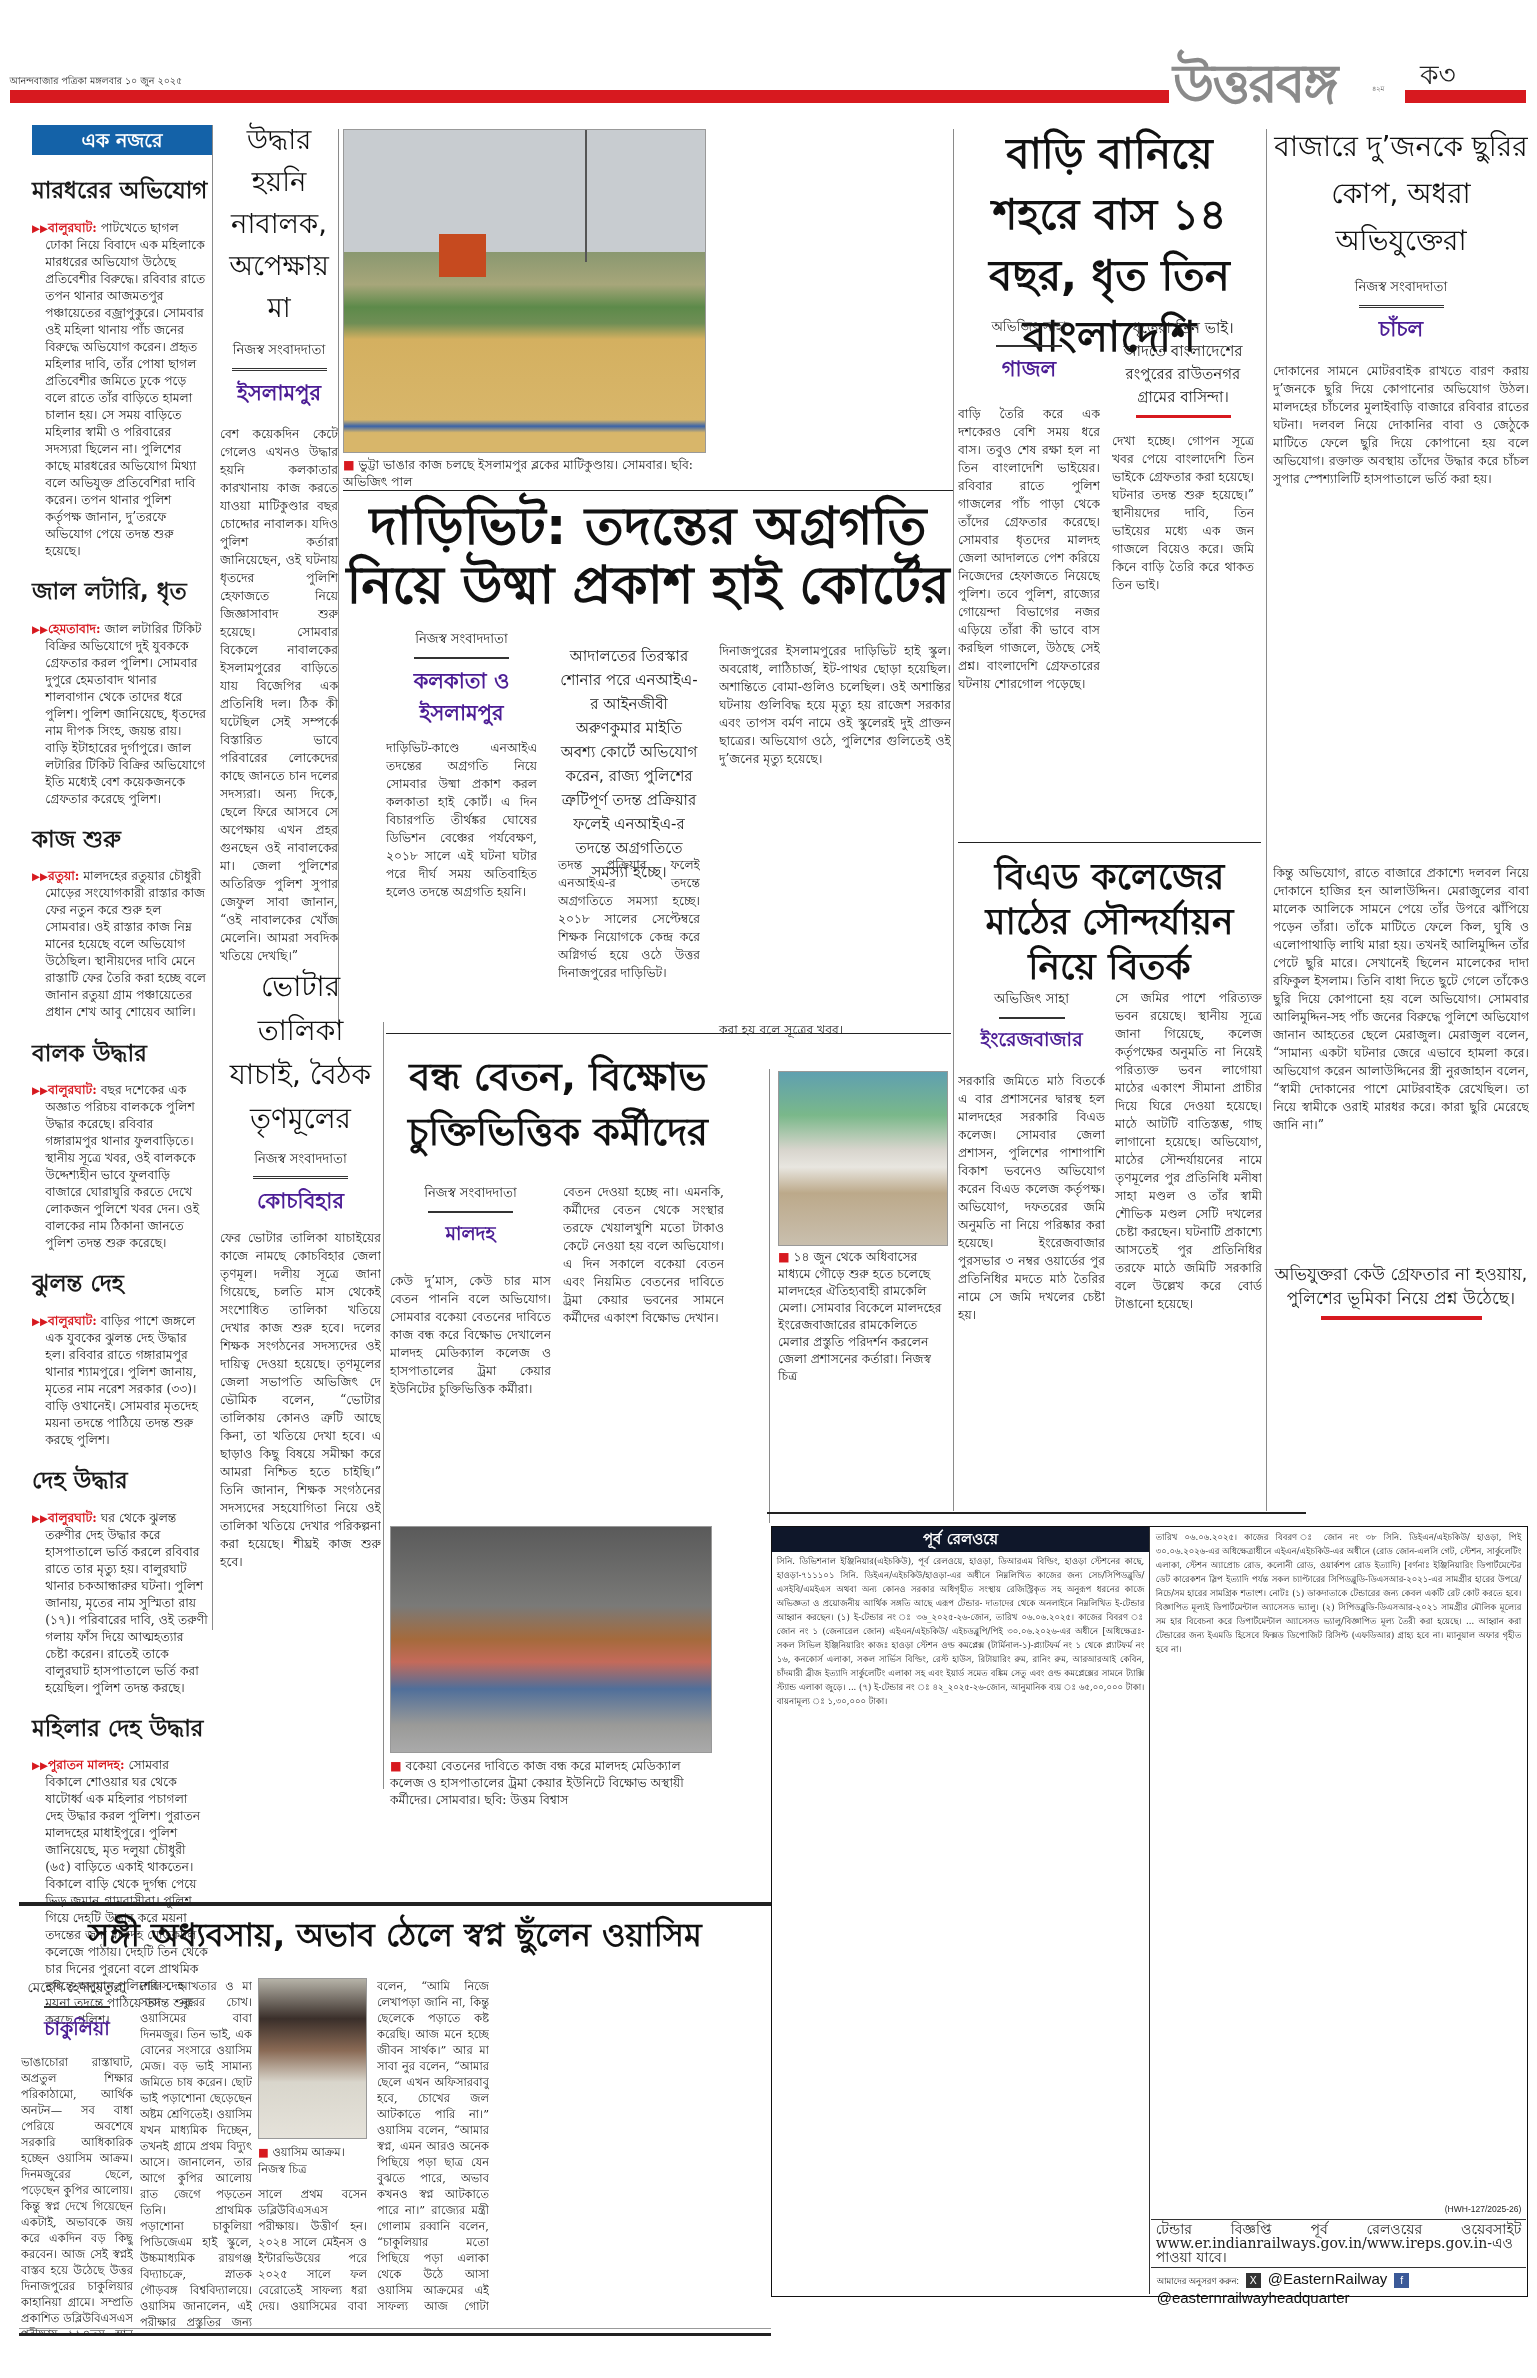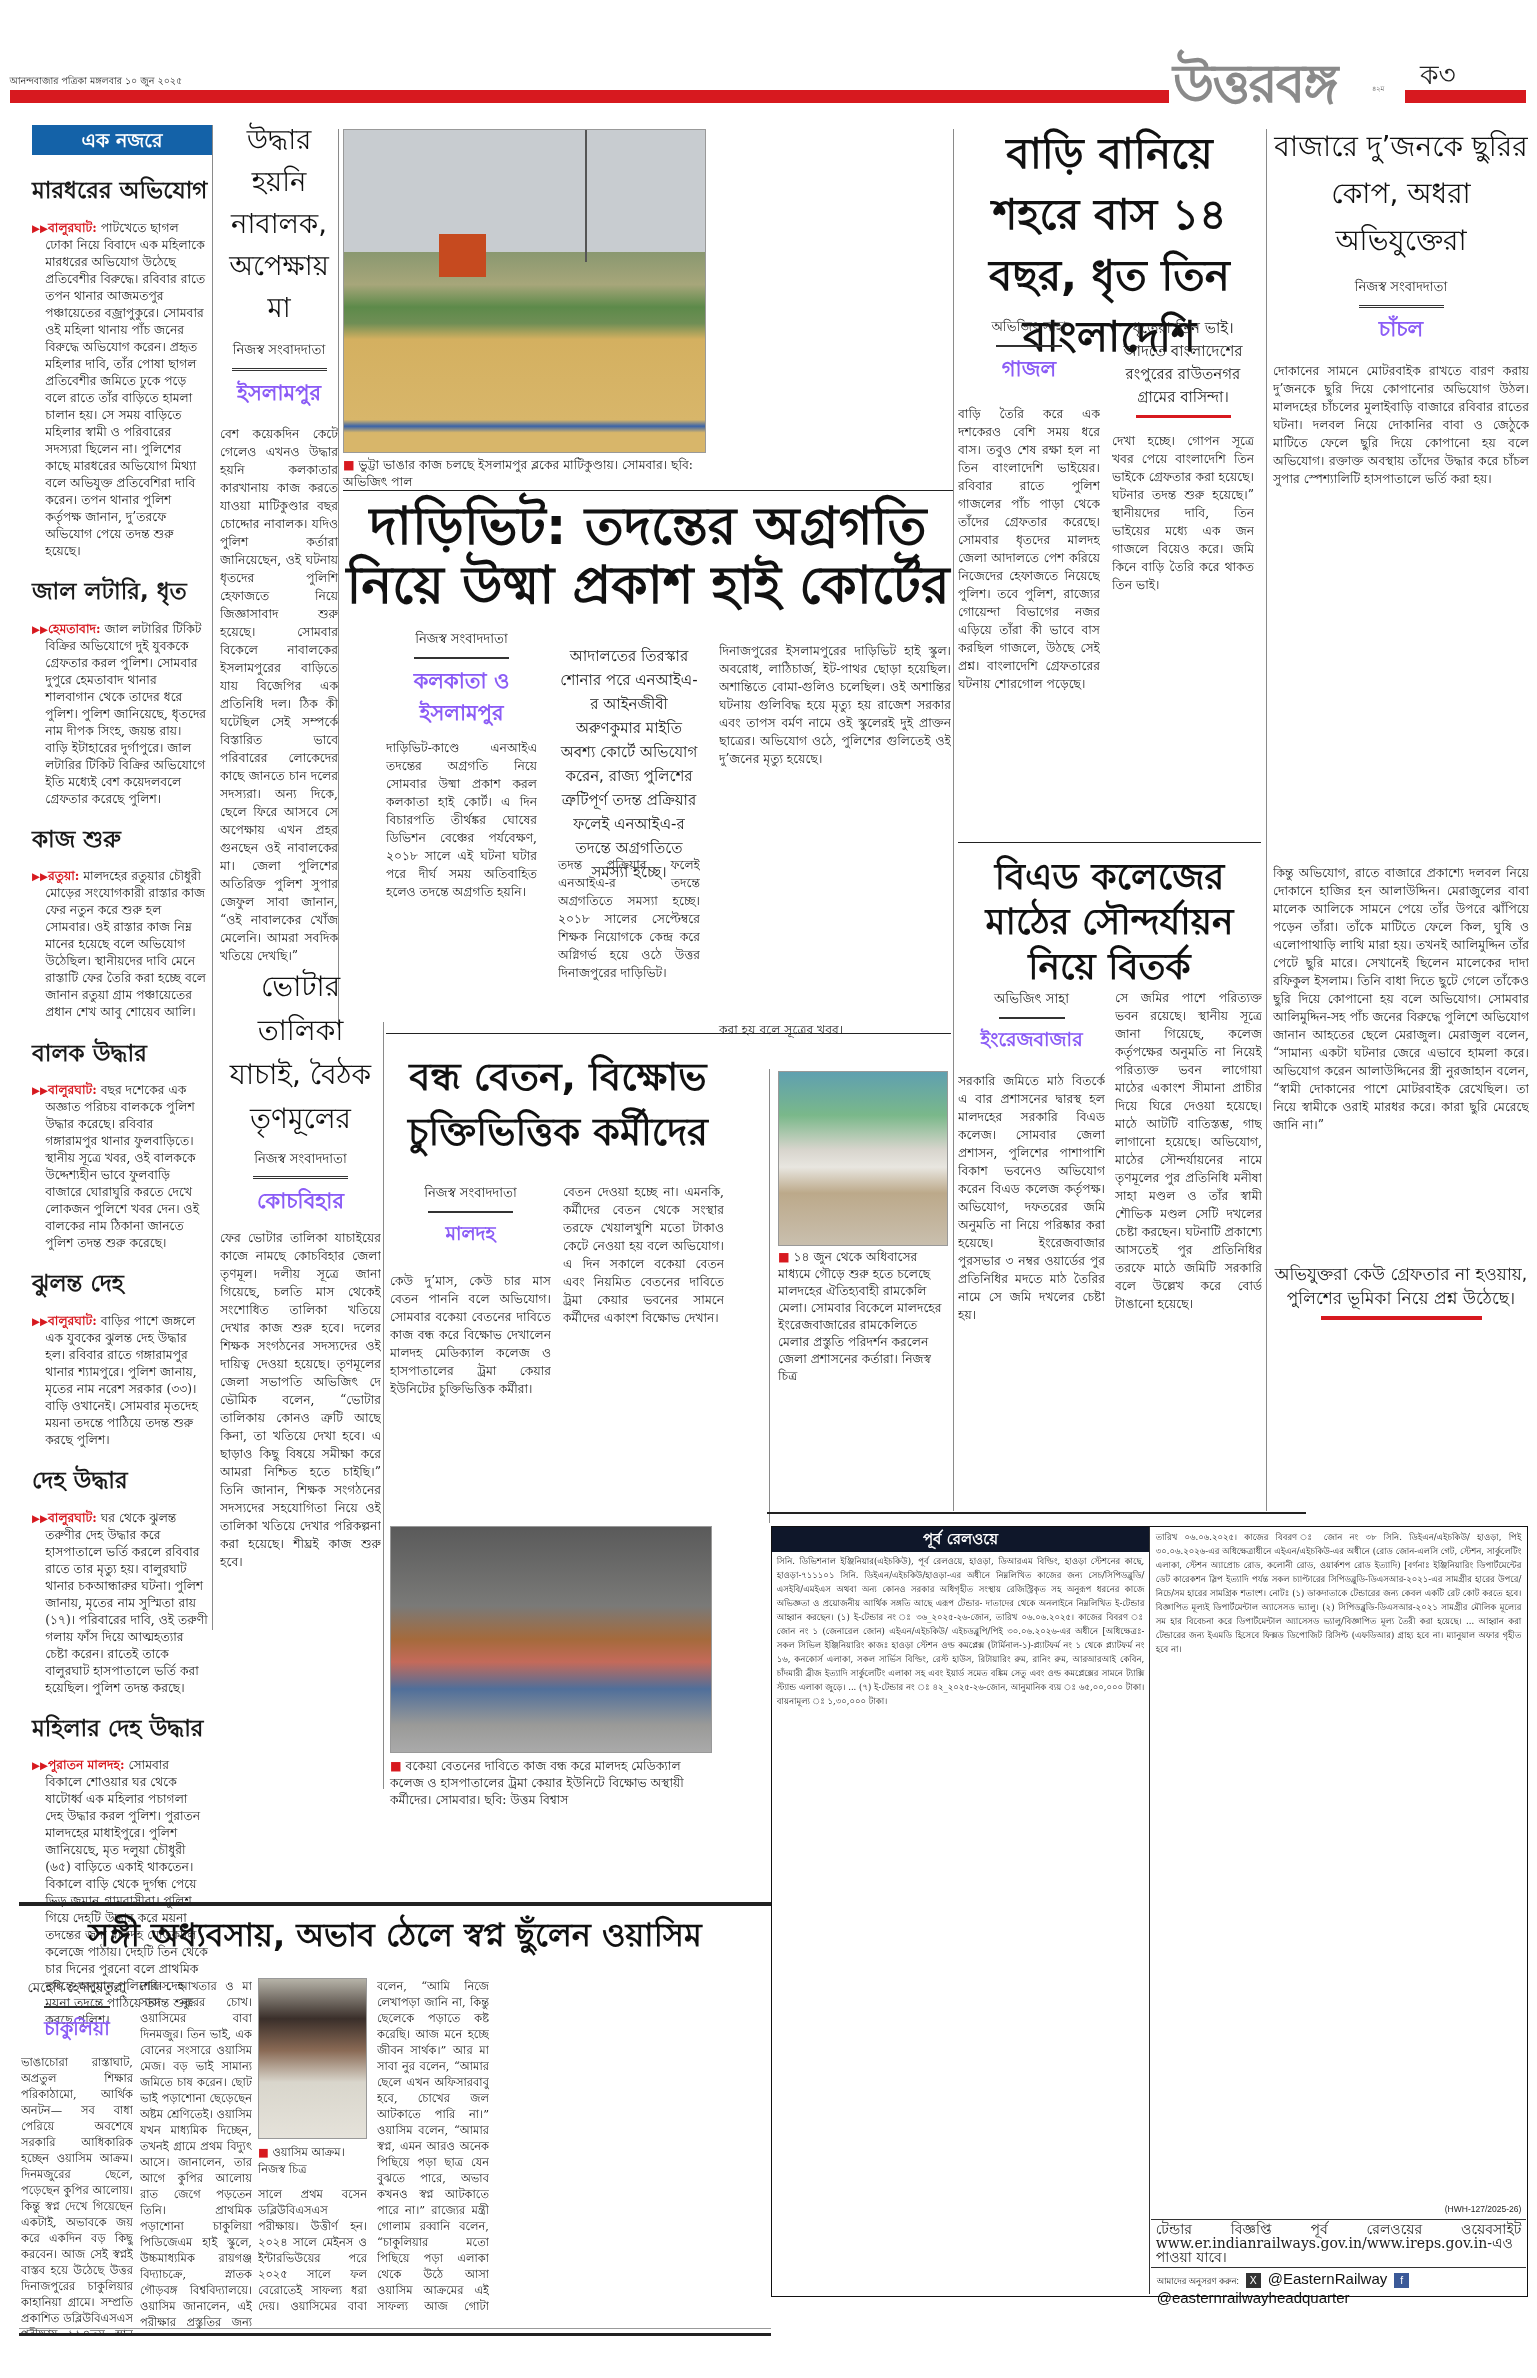--- a/index.html
+++ b/index.html
@@ -15,21 +15,21 @@
   .hrule { background: #222; height: 1.9px; }
   .ek-header { left: 32px; top: 125px; width: 180px; height: 30px; background: #1462a8; color: #fff; font-size: 19px; font-weight: bold; text-align: center; line-height: 30px; }
   .brief h3 { font-size: 23px; font-weight: bold; margin: 13.2px 0 7.6px 0; font-family: "DejaVu Sans", sans-serif; }
   .brief p { font-size: 12.3px; line-height: 17px; padding-left: 13.2px; text-indent: -13.2px; }
   .brief .loc { color: #d7191f; font-weight: bold; }
   .brief .arrow { color: #d7191f; font-size: 10.4px; }
   .headline { font-family: "DejaVu Sans", sans-serif; font-weight: bold; text-align: center; color: #111; }
   .light-head { font-family: "DejaVu Sans", sans-serif; font-weight: normal; text-align: center; color: #111; }
   .byline { text-align: center; font-size: 13.2px; color: #222; }
   .byline-rule { height: 2.8px; border-top: 0.9px solid #333; border-bottom: 0.9px solid #333; margin: 5.7px auto; width: 123px; }
-  .dateline { text-align: center; color: #8b5cf6; font-weight: bold; font-family: "DejaVu Sans", sans-serif; }
+  .dateline { text-align: center; color: #4c1d95; font-weight: bold; font-family: "DejaVu Sans", sans-serif; }
   .body-text { font-size: 12.3px; line-height: 18px; text-align: justify; color: #222; }
   .caption { font-size: 12.3px; line-height: 17px; color: #222; }
   .caption .sq { color: #d7191f; }
   .pullquote { text-align: center; font-size: 19px; line-height: 28px; font-family: "DejaVu Sans", sans-serif; }
   .pullquote-rule { height: 3.8px; background: #d7191f; width: 151px; margin: 5.7px auto 0; }
   .photo { overflow: hidden; border: 0.9px solid #999; }
   .ad { border: 1.9px solid #111; }
   .ad-title { background: #0f172a; color: #fff; text-align: center; font-size: 15px; font-weight: bold; height: 24.6px; line-height: 24.6px; }
   .ad-text { font-size: 8.5px; line-height: 14px; text-align: justify; padding: 2.8px 4.7px; color: #222; }
   .ad-social { border-top: 0.9px solid #333; font-size: 15px; font-family: "Liberation Sans", sans-serif; padding: 1.9px 5.7px; color: #111; }
@@ -47,21 +47,21 @@
 
 <div class="abs ek-header">এক নজরে</div>
 <div class="abs vrule" style="left:212px; top:125px; height:1505px;"></div>
 <div class="abs brief" style="left:32px; top:159px; width:176px;">
   <div>
     <h3>মারধরের অভিযোগ</h3>
     <p><span class="arrow">▶▶</span><span class="loc">বালুরঘাট:</span> <span>পাটখেতে ছাগল ঢোকা নিয়ে বিবাদে এক মহিলাকে মারধরের অভিযোগ উঠেছে প্রতিবেশীর বিরুদ্ধে। রবিবার রাতে তপন থানার আজমতপুর পঞ্চায়েতের বজ্রাপুকুরে। সোমবার ওই মহিলা থানায় পাঁচ জনের বিরুদ্ধে অভিযোগ করেন। প্রহৃত মহিলার দাবি, তাঁর পোষা ছাগল প্রতিবেশীর জমিতে ঢুকে পড়ে বলে রাতে তাঁর বাড়িতে হামলা চালান হয়। সে সময় বাড়িতে মহিলার স্বামী ও পরিবারের সদস্যরা ছিলেন না। পুলিশের কাছে মারধরের অভিযোগ মিথ্যা বলে অভিযুক্ত প্রতিবেশিরা দাবি করেন। তপন থানার পুলিশ কর্তৃপক্ষ জানান, দু’তরফে অভিযোগ পেয়ে তদন্ত শুরু হয়েছে।</span></p>
   </div>
   <div>
     <h3>জাল লটারি, ধৃত</h3>
-    <p><span class="arrow">▶▶</span><span class="loc">হেমতাবাদ:</span> <span>জাল লটারির টিকিট বিক্রির অভিযোগে দুই যুবককে গ্রেফতার করল পুলিশ। সোমবার দুপুরে হেমতাবাদ থানার শালবাগান থেকে তাদের ধরে পুলিশ। পুলিশ জানিয়েছে, ধৃতদের নাম দীপক সিংহ, জয়ন্ত রায়। বাড়ি ইটাহারের দুর্গাপুরে। জাল লটারির টিকিট বিক্রির অভিযোগে ইতি মধ্যেই বেশ কয়েদলবলে গ্রেফতার করেছে পুলিশ।</span></p>
+    <p><span class="arrow">▶▶</span><span class="loc">হেমতাবাদ:</span> <span>জাল লটারির টিকিট বিক্রির অভিযোগে দুই যুবককে গ্রেফতার করল পুলিশ। সোমবার দুপুরে হেমতাবাদ থানার শালবাগান থেকে তাদের ধরে পুলিশ। পুলিশ জানিয়েছে, ধৃতদের নাম দীপক সিংহ, জয়ন্ত রায়। বাড়ি ইটাহারের দুর্গাপুরে। জাল লটারির টিকিট বিক্রির অভিযোগে ইতি মধ্যেই বেশ কয়েকজনকে গ্রেফতার করেছে পুলিশ।</span></p>
   </div>
   <div>
     <h3>কাজ শুরু</h3>
     <p><span class="arrow">▶▶</span><span class="loc">রতুয়া:</span> <span>মালদহের রতুয়ার চৌধুরী মোড়ের সংযোগকারী রাস্তার কাজ ফের নতুন করে শুরু হল সোমবার। ওই রাস্তার কাজ নিম্ন মানের হয়েছে বলে অভিযোগ উঠেছিল। স্থানীয়দের দাবি মেনে রাস্তাটি ফের তৈরি করা হচ্ছে বলে জানান রতুয়া গ্রাম পঞ্চায়েতের প্রধান শেখ আবু শোয়েব আলি।</span></p>
   </div>
   <div>
     <h3>বালক উদ্ধার</h3>
     <p><span class="arrow">▶▶</span><span class="loc">বালুরঘাট:</span> <span>বছর দশেকের এক অজ্ঞাত পরিচয় বালককে পুলিশ উদ্ধার করেছে। রবিবার গঙ্গারামপুর থানার ফুলবাড়িতে। স্থানীয় সূত্রে খবর, ওই বালককে উদ্দেশ্যহীন ভাবে ফুলবাড়ি বাজারে ঘোরাঘুরি করতে দেখে লোকজন পুলিশে খবর দেন। ওই বালকের নাম ঠিকানা জানতে পুলিশ তদন্ত শুরু করেছে।</span></p>
   </div>
   <div>

